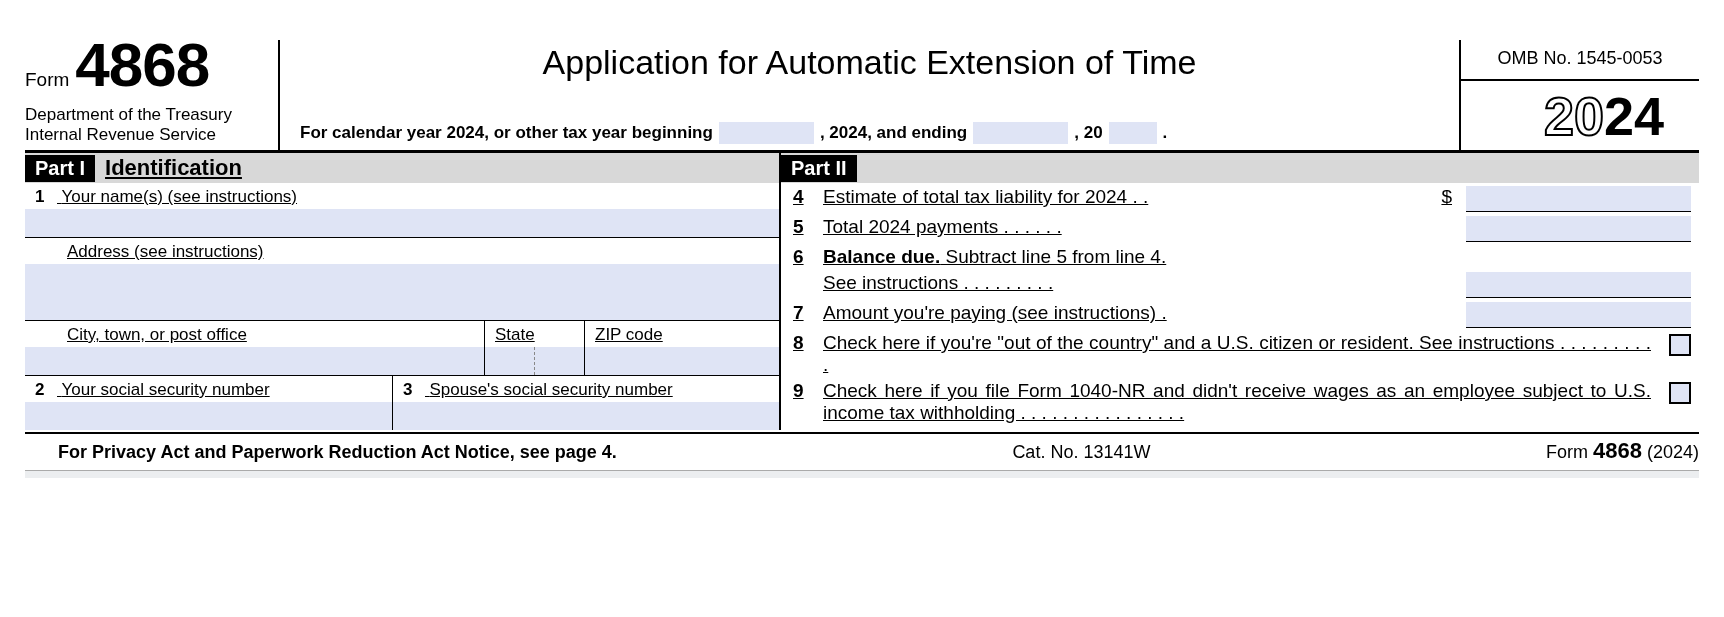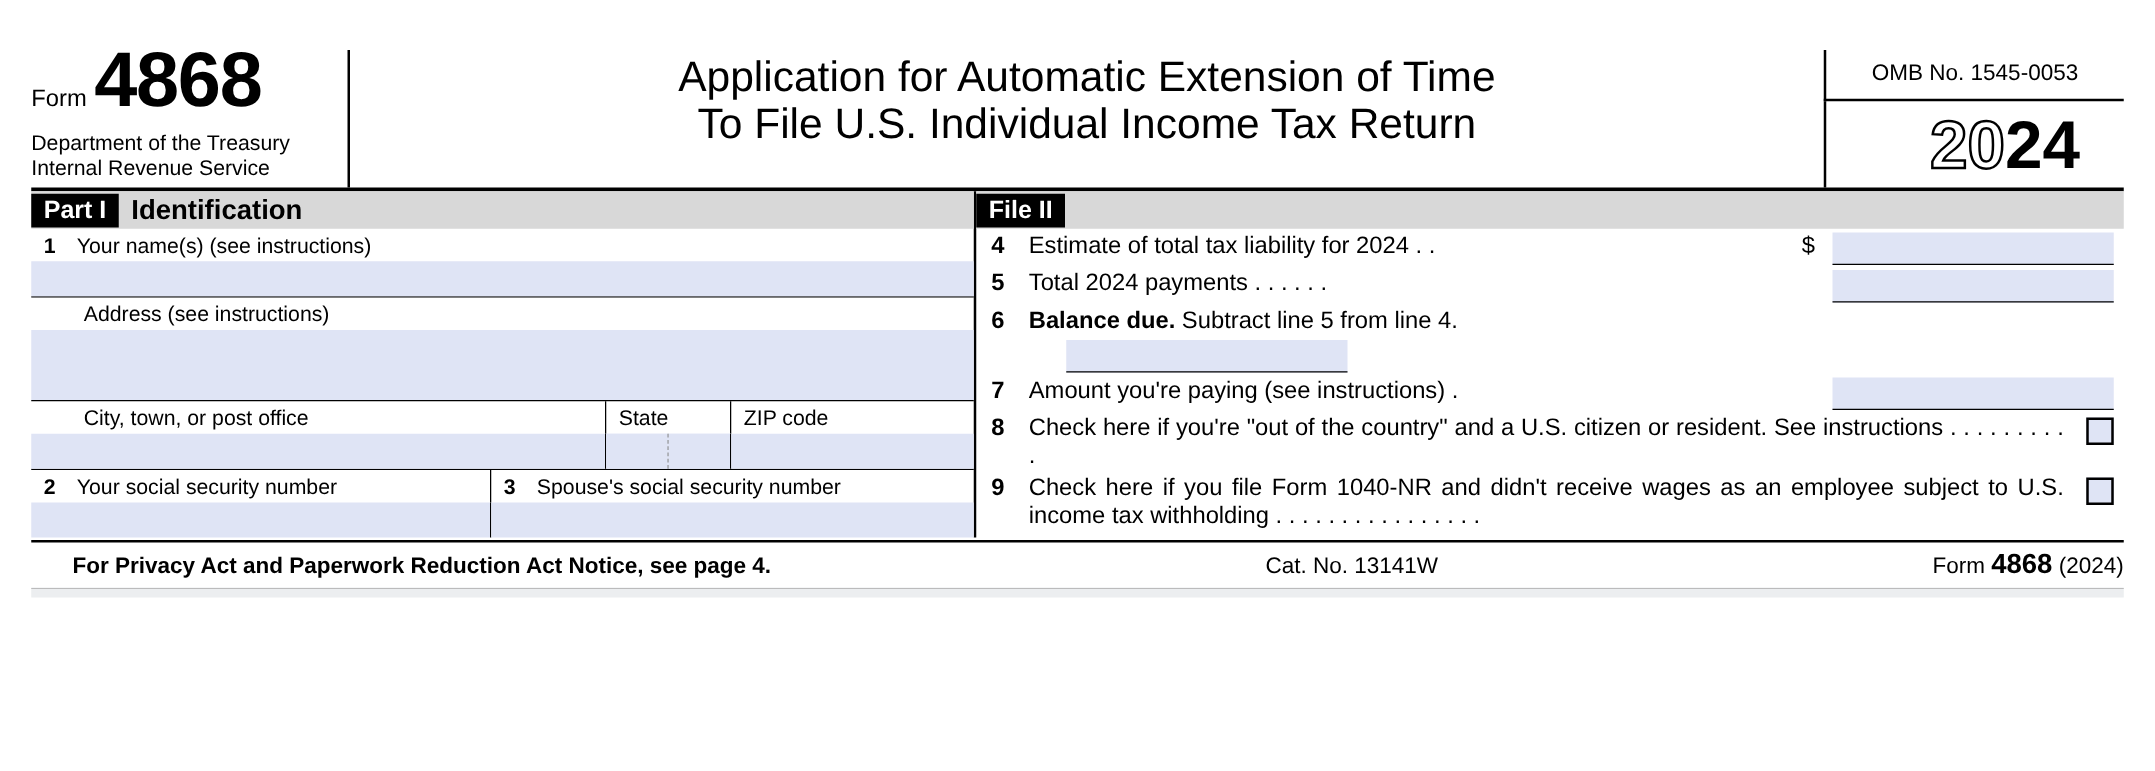--- a/index.html
+++ b/index.html
@@ -54,21 +54,21 @@
       display: flex; align-items: center; height: 30px;
       background: #d8d8d8;
     }
     .part-black {
       background: #000; color: #fff; font-weight: 800;
       padding: 2px 10px; font-size: 20px;
     }
     .part-title { font-size: 22px; font-weight: 800; padding-left: 10px; }
 
     
-    .body-cols { display: flex; }
+    .body-cols { display: flex; text-decoration: underline; }
     .col-left { width: 756px; border-right: 2px solid #000; }
     .col-right { flex: 1; }
 
     
     .ident-block { }
     .num { font-weight: 700; font-size: 17px; display: inline-block; width: 22px; }
     .field-label { font-size: 17px; }
     .label-row { padding: 4px 8px 2px 10px; }
     .fill-row { background: #dfe4f5; height: 28px; }
     .fill-input {
@@ -146,21 +146,29 @@
       </div>
       <div class="dept">
         <div>Department of the Treasury</div>
         <div>Internal Revenue Service</div>
       </div>
     </div>
 
     <div class="header-center">
       <div class="title-big">
         <div>Application for Automatic Extension of Time</div>
-        <div>To File U.S. Individual Income Tax Return</div>
+      </div>
+      <div class="calendar-line">
+        <span>For calendar year 2024, or other tax year beginning</span>
+        <input class="inline-field" style="width: 95px;" value="">
+        <span>, 2024, and ending</span>
+        <input class="inline-field" style="width: 95px;" value="">
+        <span>, 20</span>
+        <input class="inline-field" style="width: 48px;" value="">
+        <span>.</span>
       </div>
     </div>
 
     <div class="header-right">
       <div class="omb">OMB No. 1545-0053</div>
       <div class="year-box">
         <span class="year-big">
           <span class="year-outline">20</span><span>24</span>
         </span>
       </div>
@@ -229,21 +237,21 @@
         </div>
         <div class="ssn-row">
           <div class="ssn-left fill-row"><input class="fill-input" value="" style=""></div>
           <div class="ssn-right fill-row"><input class="fill-input" value="" style=""></div>
         </div>
       </div>
     </div>
 
     <div class="col-right">
       <div class="part-bar">
-        <span class="part-black">File II</span>
+        <span class="part-black">Part II</span>
       </div>
 
       <div class="p2-line">
         <span class="p2-num">4</span>
         <span class="p2-text leader">Estimate of total tax liability for 2024 .    .</span>
         <span class="dollar-sign">$</span>
         <div class="p2-amount">
             <div class="amount-field"><input value="" style=""></div>
           </div>
       </div>
@@ -262,20 +270,21 @@
         <span class="p2-text">
           <span class="bold">Balance due.</span><span> Subtract line 5 from line 4.</span>
         </span>
         <span class="dollar-sign"></span>
         <div class="p2-amount" style="visibility:hidden">
             <div class="amount-field"></div>
           </div>
       </div>
       <div class="p2-line" style="padding-top:0">
         <span class="p2-num"></span>
+        <span class="p2-text leader">See instructions .    .    .    .    .    .    .    .    .</span>
         <span class="dollar-sign"></span>
         <div class="p2-amount">
             <div class="amount-field"><input value="" style=""></div>
           </div>
       </div>
 
       <div class="p2-line">
         <span class="p2-num">7</span>
         <span class="p2-text leader">Amount you're paying (see instructions) .</span>
         <span class="dollar-sign"></span>

